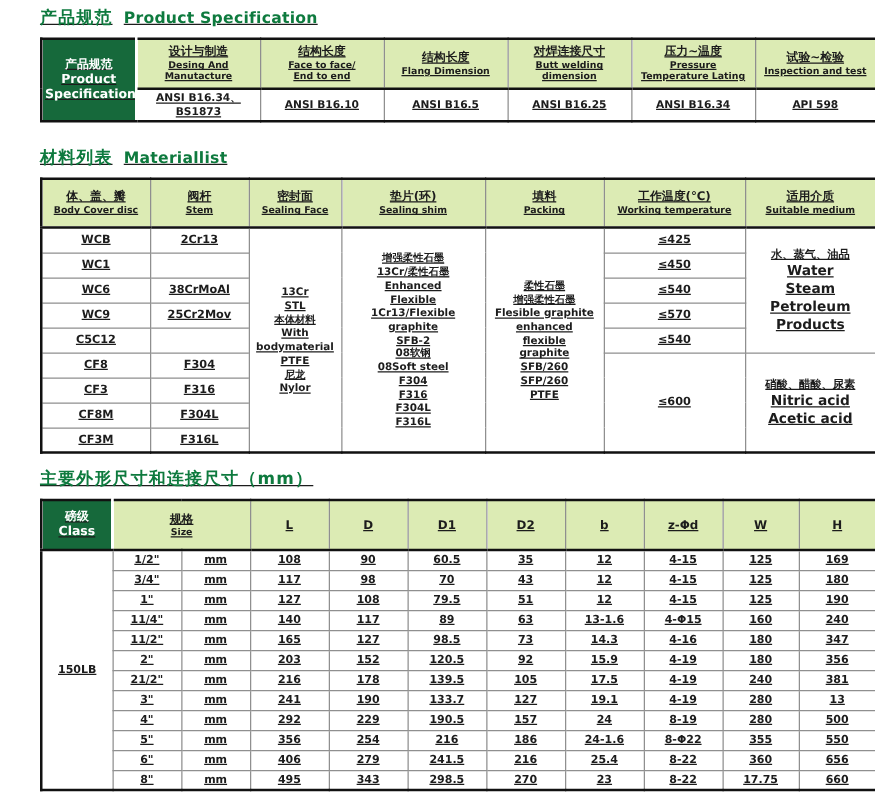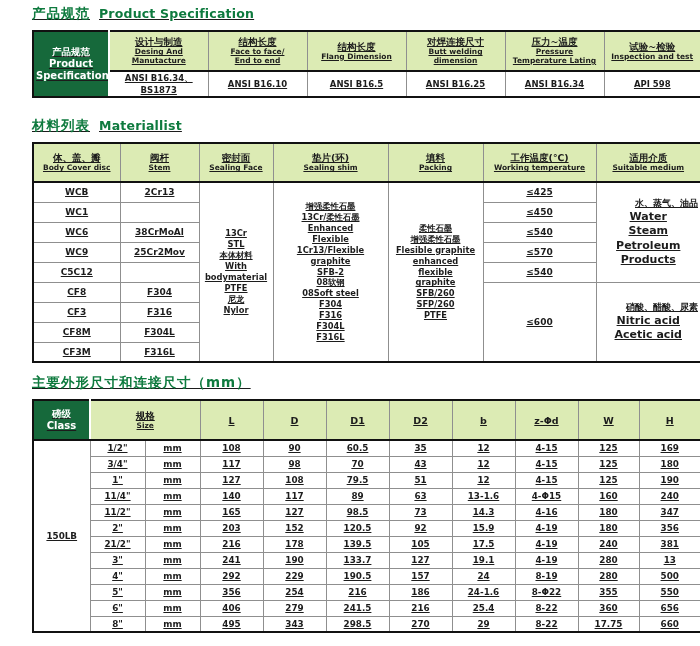--- a/index.html
+++ b/index.html
@@ -33,21 +33,21 @@
 
   
   #spec-table tr.hdr-row th { height:36px; }
   #spec-table tr.val-row td { height:17px; }
 
   
   #materials-table tr.hdr-row th { height:35px; }
   #materials-table tbody tr { height:20px; }
   #materials-table td { font-size:9px; font-weight:bold; }
   #materials-table td.big-merge { font-size:8.3px; font-weight:bold; line-height:1.32; }
-  #materials-table td.medium-cell .zh { font-size:9px; font-weight:bold;text-align:right; }
+  #materials-table td.medium-cell .zh { font-size:9px; font-weight:bold; }
   #materials-table td.medium-cell .en { font-size:11px; font-weight:bold; line-height:1.3; white-space:pre-line; }
 
   
   #dims-table tr.hdr-row th { height:36px; }
   #dims-table tbody tr { height:16px; }
   #dims-table td { font-size:8.8px; font-weight:bold; }
   #dims-table .dimh { font-size:9.5px; font-weight:bold; }
 
   .gap1 { height:19px; }
   .gap2 { height:11px; }
@@ -430,21 +430,21 @@
           <td>360</td>
           <td>656</td>
         </tr>
         <tr>
           <td>8"</td>
           <td>mm</td>
           <td>495</td>
           <td>343</td>
           <td>298.5</td>
           <td>270</td>
-          <td>29</td>
+          <td>23</td>
           <td>8-22</td>
           <td>17.75</td>
           <td>660</td>
         </tr>
       </tbody>
   </table>
 
 </div>
 
 </body></html>

